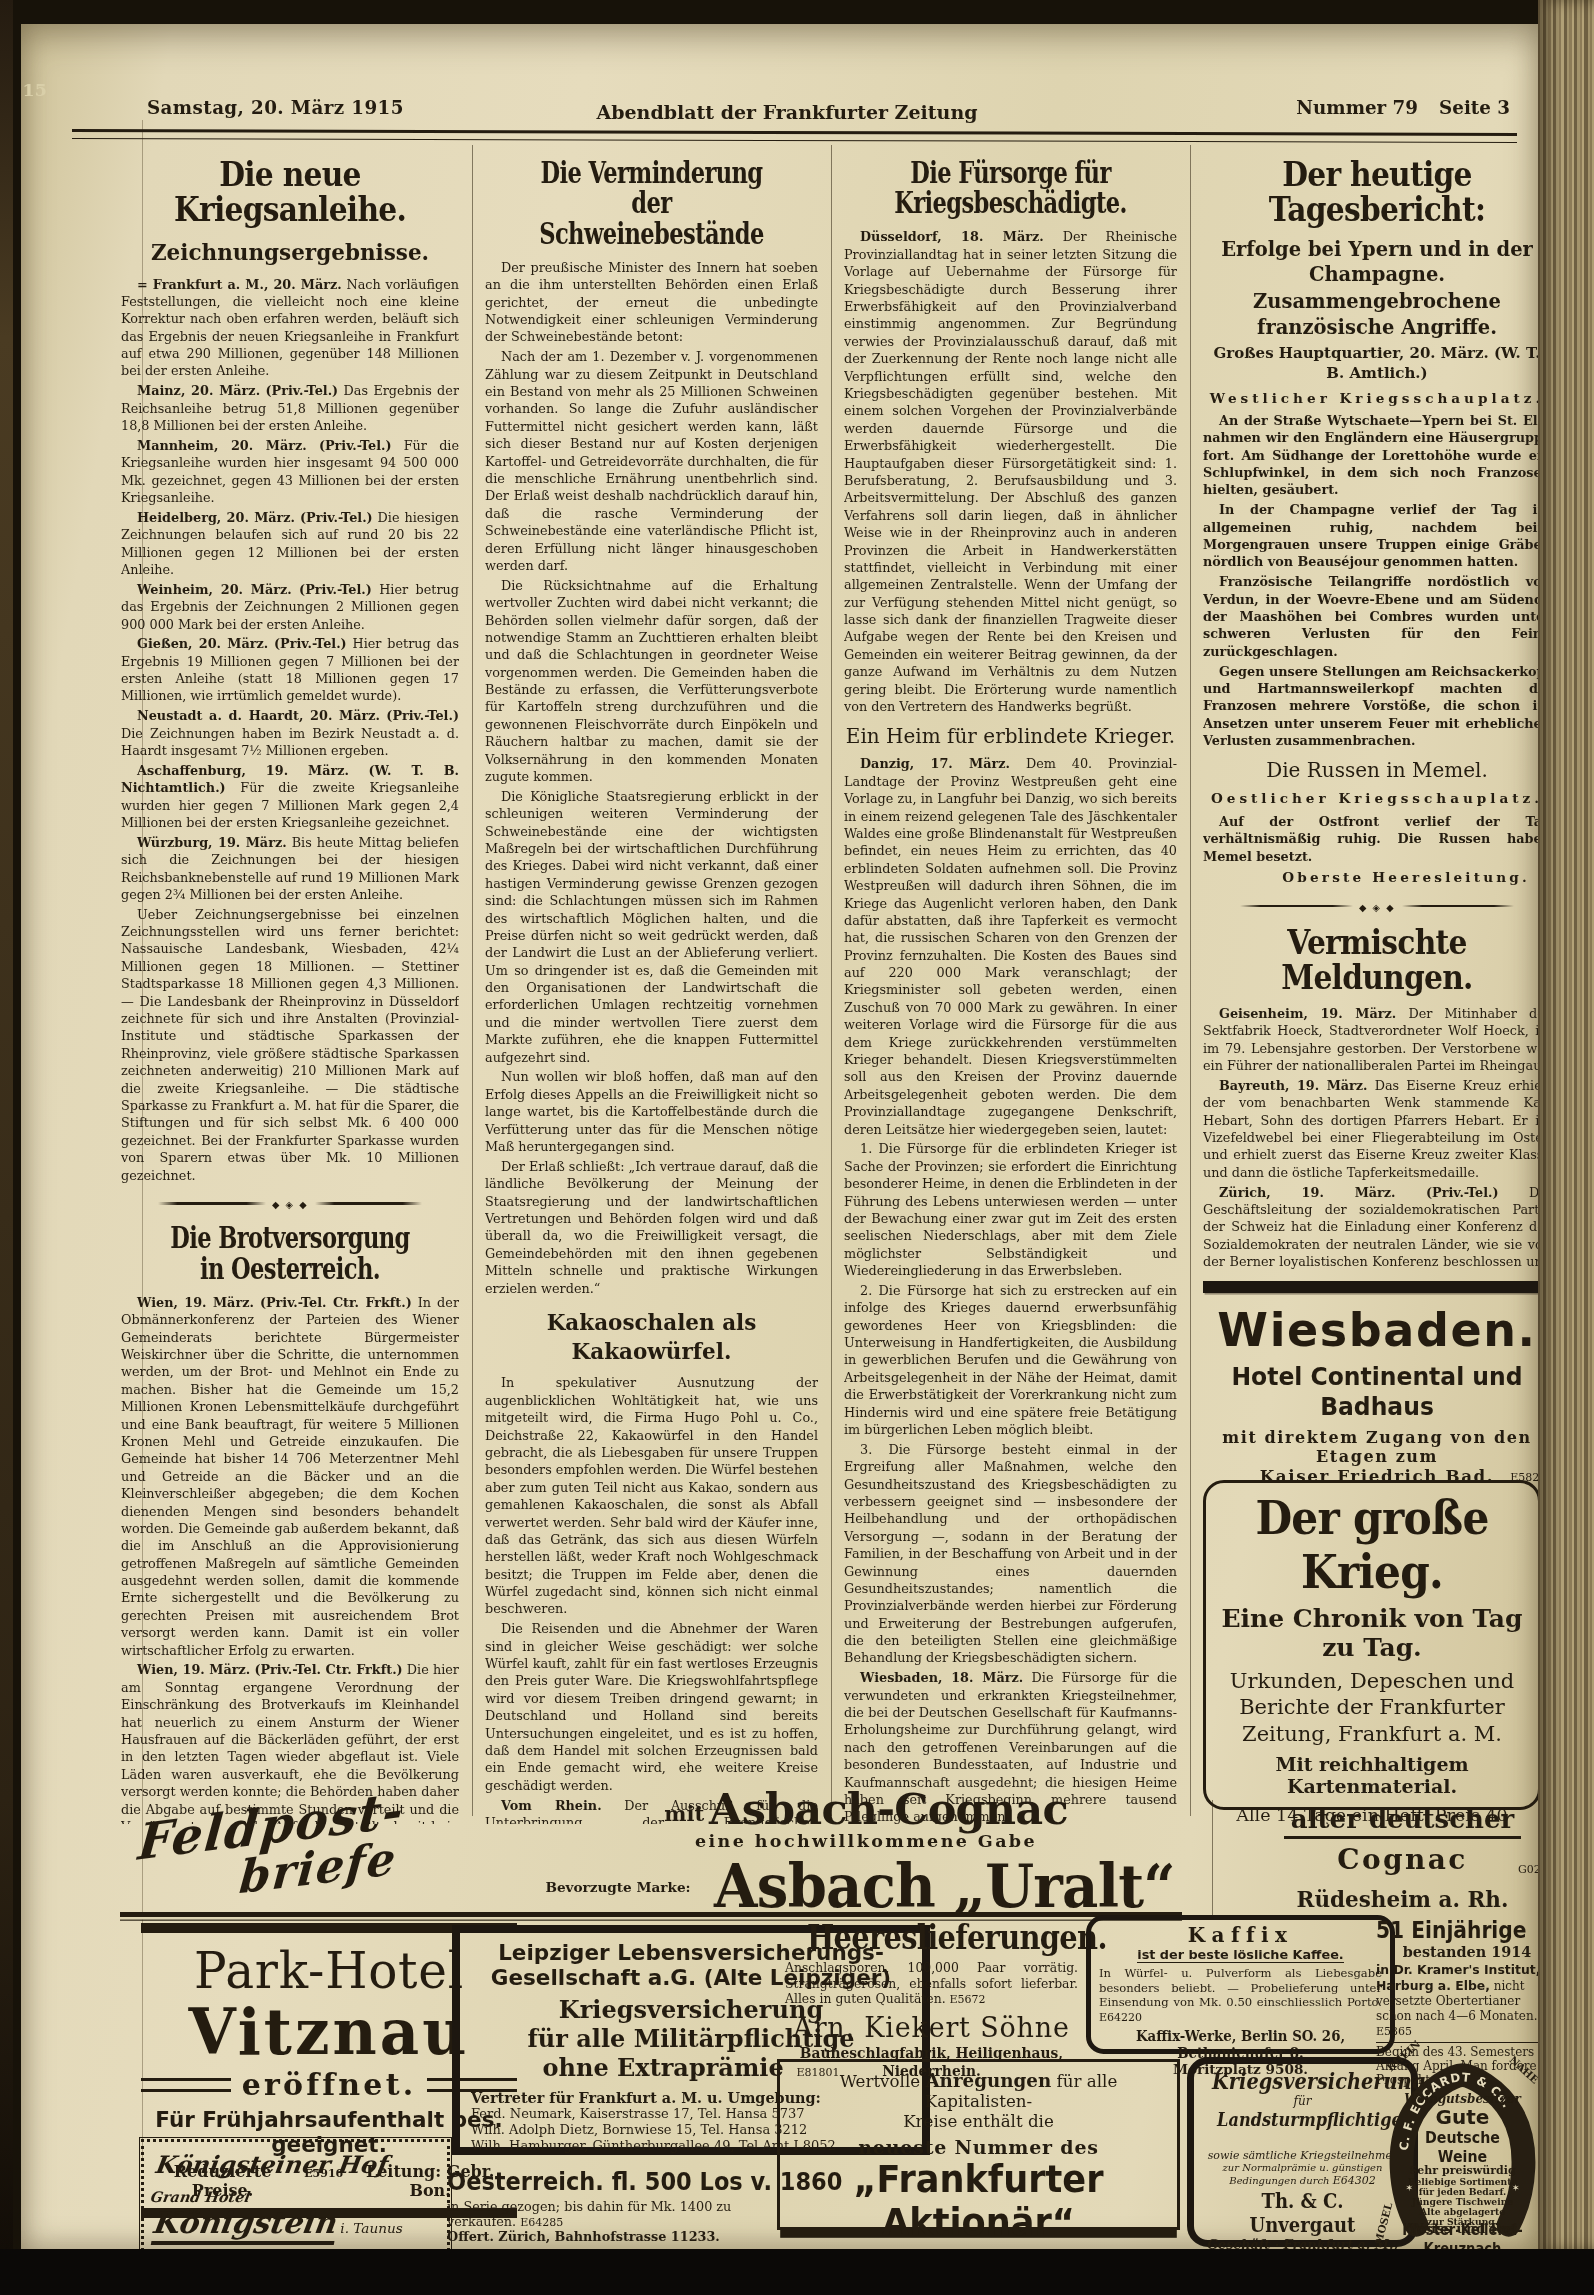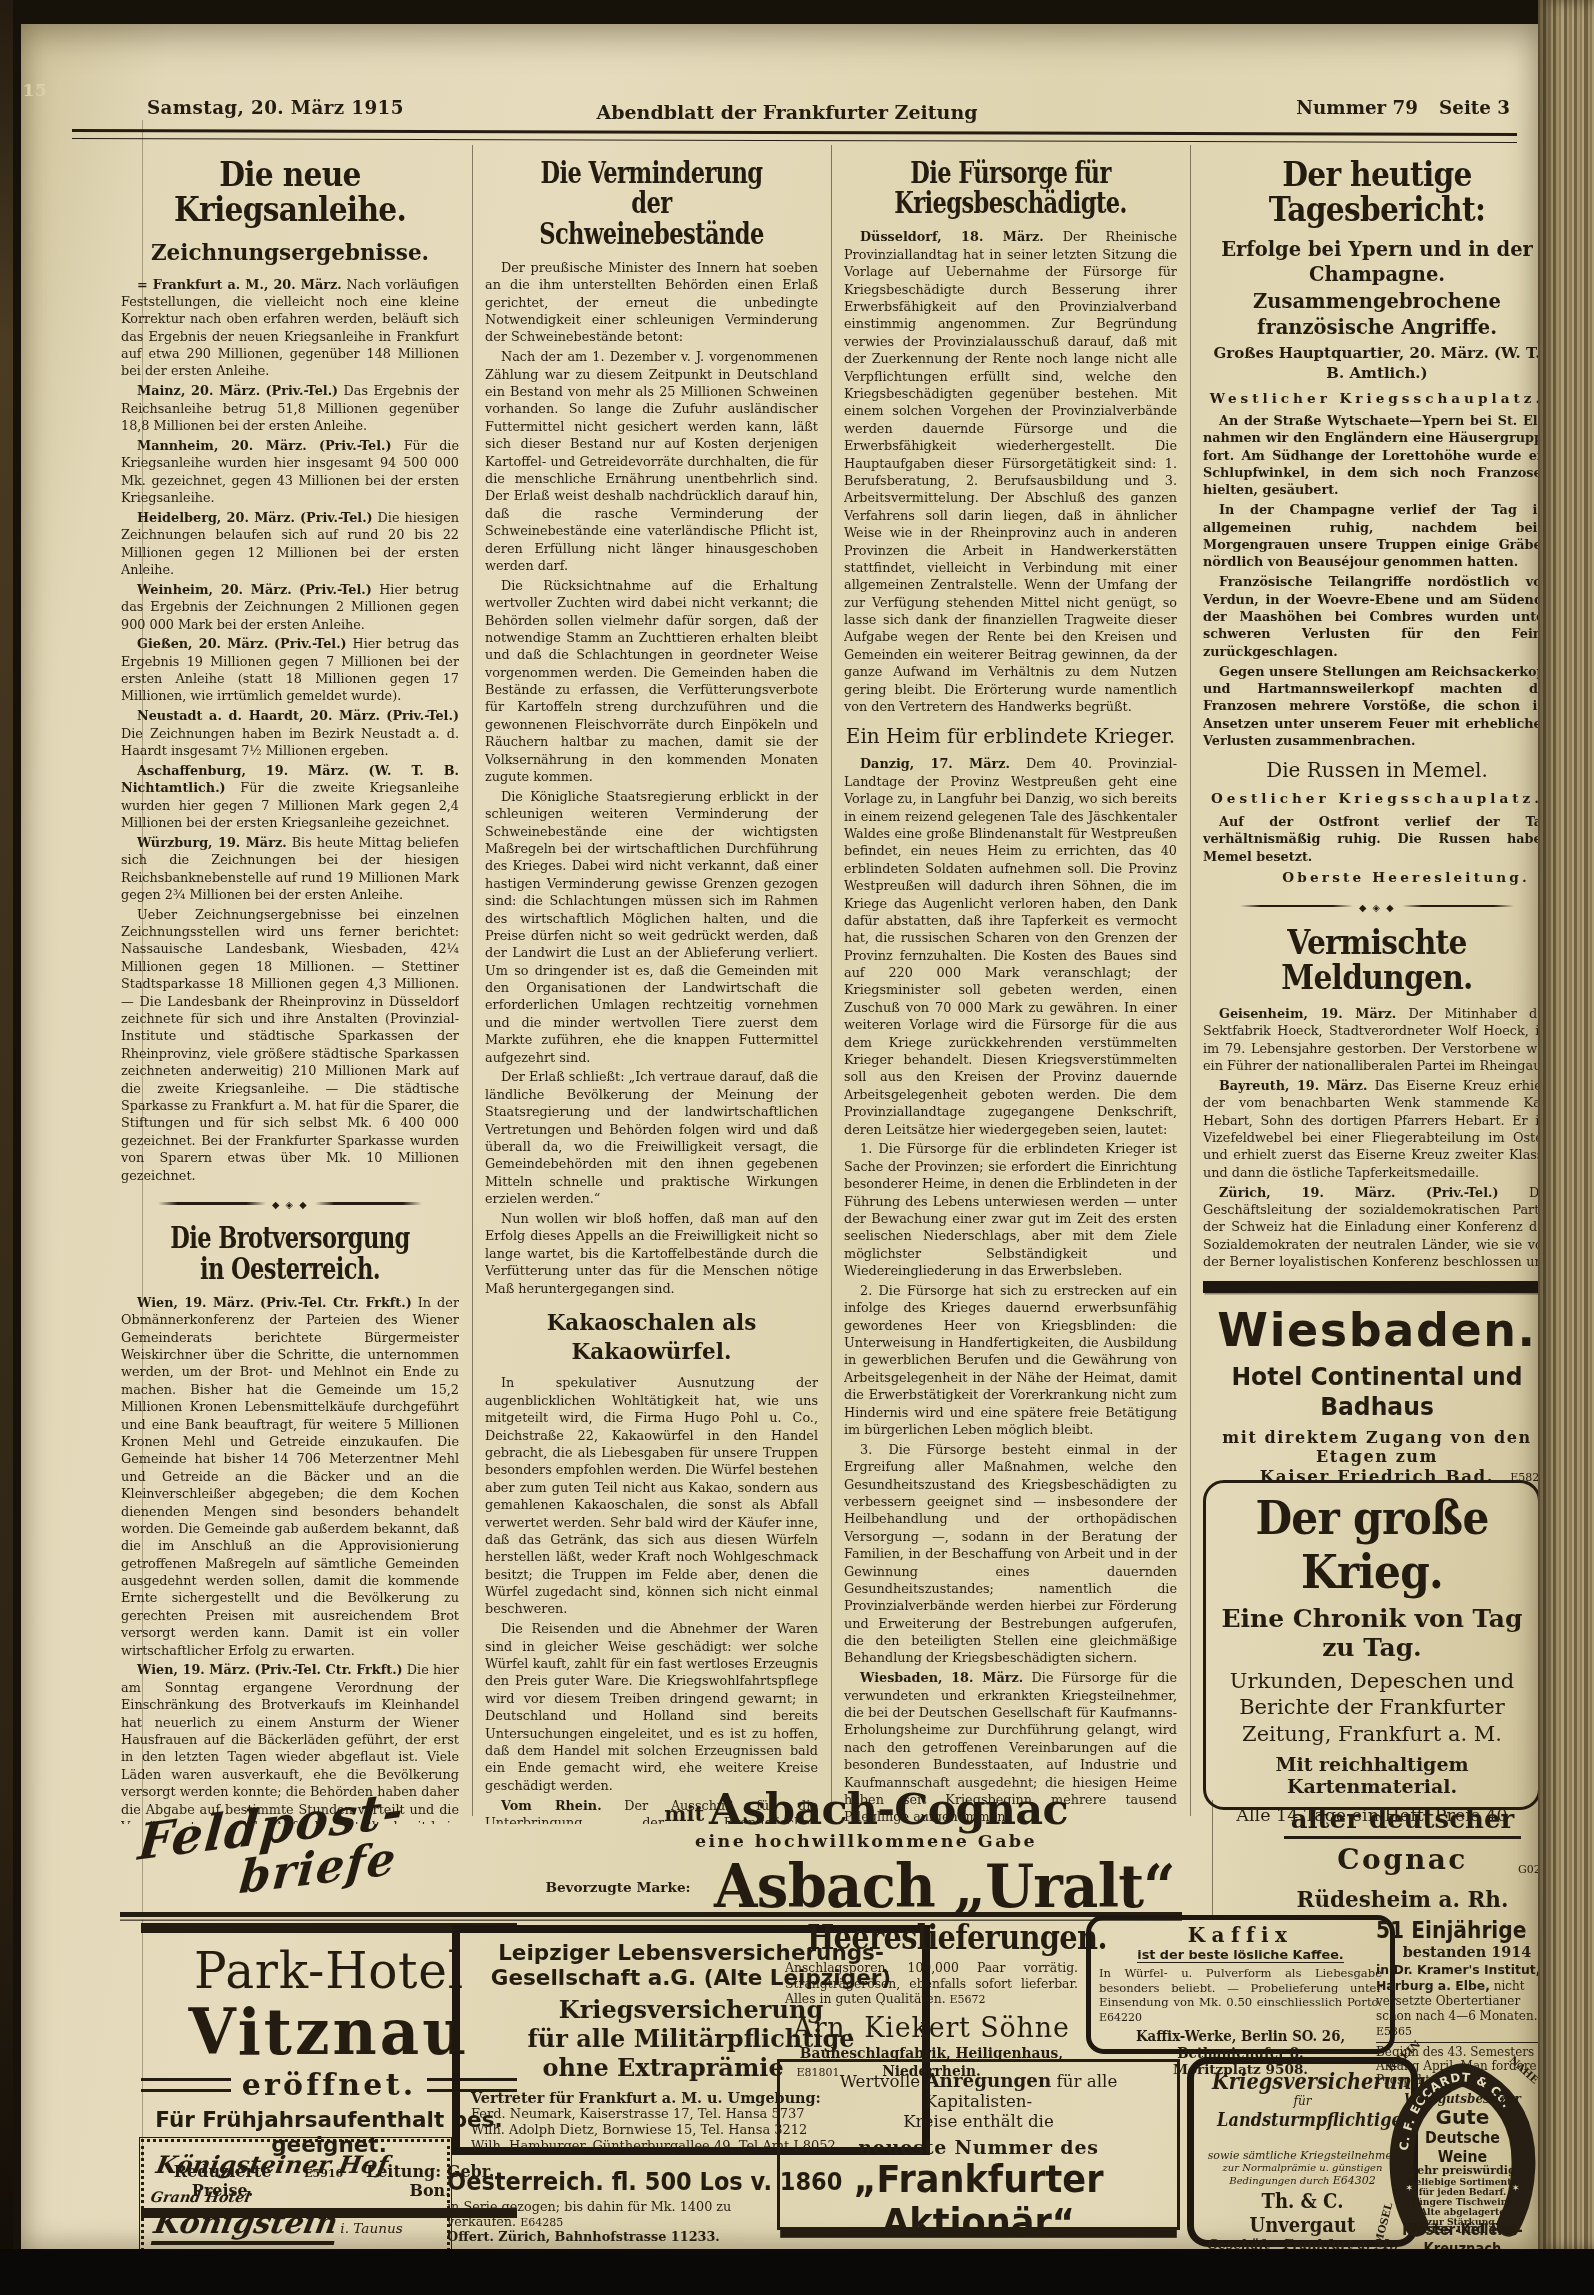--- a/index.html
+++ b/index.html
@@ -261,22 +261,22 @@
       <div class="blk t-p"><span class="lead">Wien, 19. März.</span> <span class="note">(Priv.-Tel. Ctr. Frkft.)</span> <span class="btxt">In der Obmännerkonferenz der Parteien des Wiener Gemeinderats berichtete Bürgermeister Weiskirchner über die Schritte, die unternommen werden, um der Brot- und Mehlnot ein Ende zu machen. Bisher hat die Gemeinde um 15,2 Millionen Kronen Lebensmittelkäufe durchgeführt und eine Bank beauftragt, für weitere 5 Millionen Kronen Mehl und Getreide einzukaufen. Die Gemeinde hat bisher 14 706 Meterzentner Mehl und Getreide an die Bäcker und an die Kleinverschleißer abgegeben; die dem Kochen dienenden Mengen sind besonders behandelt worden. Die Gemeinde gab außerdem bekannt, daß die im Anschluß an die Approvisionierung getroffenen Maßregeln auf sämtliche Gemeinden ausgedehnt werden sollen, damit die kommende Ernte sichergestellt und die Bevölkerung zu gerechten Preisen mit ausreichendem Brot versorgt werden kann. Damit ist ein voller wirtschaftlicher Erfolg zu erwarten.</span></div>
       <div class="blk t-p"><span class="lead">Wien, 19. März.</span> <span class="note">(Priv.-Tel. Ctr. Frkft.)</span> <span class="btxt">Die hier am Sonntag ergangene Verordnung der Einschränkung des Brotverkaufs im Kleinhandel hat neuerlich zu einem Ansturm der Wiener Hausfrauen auf die Bäckerläden geführt, der erst in den letzten Tagen wieder abgeflaut ist. Viele Läden waren ausverkauft, ehe die Bevölkerung versorgt werden konnte; die Behörden haben daher die Abgabe auf bestimmte Stunden verteilt und die Vorräte unter amtliche Aufsicht gestellt, damit kein unnötiger Vorrat in einzelne Hände gelangt. Die Einführung der Brotkarte ist aus technischen Gründen innerhalb der nächsten Tage, spätestens bis 4. April, zu erwarten.</span></div>
     </div>
 
   <div class="col" style="left:464px;width:333px;">
       <div class="blk t-h1fit">  <span class="btxt">Die Verminderung der Schweinebestände</span></div>
       <div class="blk t-p">  <span class="btxt">Der preußische Minister des Innern hat soeben an die ihm unterstellten Behörden einen Erlaß gerichtet, der erneut die unbedingte Notwendigkeit einer schleunigen Verminderung der Schweinebestände betont:</span></div>
       <div class="blk t-p">  <span class="btxt">Nach der am 1. Dezember v. J. vorgenommenen Zählung war zu diesem Zeitpunkt in Deutschland ein Bestand von mehr als 25 Millionen Schweinen vorhanden. So lange die Zufuhr ausländischer Futtermittel nicht gesichert werden kann, läßt sich dieser Bestand nur auf Kosten derjenigen Kartoffel- und Getreidevorräte durchhalten, die für die menschliche Ernährung unentbehrlich sind. Der Erlaß weist deshalb nachdrücklich darauf hin, daß die rasche Verminderung der Schweinebestände eine vaterländische Pflicht ist, deren Erfüllung nicht länger hinausgeschoben werden darf.</span></div>
       <div class="blk t-p">  <span class="btxt">Die Rücksichtnahme auf die Erhaltung wertvoller Zuchten wird dabei nicht verkannt; die Behörden sollen vielmehr dafür sorgen, daß der notwendige Stamm an Zuchttieren erhalten bleibt und daß die Schlachtungen in geordneter Weise vorgenommen werden. Die Gemeinden haben die Bestände zu erfassen, die Verfütterungsverbote für Kartoffeln streng durchzuführen und die gewonnenen Fleischvorräte durch Einpökeln und Räuchern haltbar zu machen, damit sie der Volksernährung in den kommenden Monaten zugute kommen.</span></div>
       <div class="blk t-p">  <span class="btxt">Die Königliche Staatsregierung erblickt in der schleunigen weiteren Verminderung der Schweinebestände eine der wichtigsten Maßregeln bei der wirtschaftlichen Durchführung des Krieges. Dabei wird nicht verkannt, daß einer hastigen Verminderung gewisse Grenzen gezogen sind: die Schlachtungen müssen sich im Rahmen des wirtschaftlich Möglichen halten, und die Preise dürfen nicht so weit gedrückt werden, daß der Landwirt die Lust an der Ablieferung verliert. Um so dringender ist es, daß die Gemeinden mit den Organisationen der Landwirtschaft die erforderlichen Umlagen rechtzeitig vornehmen und die minder wertvollen Tiere zuerst dem Markte zuführen, ehe die knappen Futtermittel aufgezehrt sind.</span></div>
+      <div class="blk t-p">  <span class="btxt">Nun wollen wir bloß hoffen, daß man auf den Erfolg dieses Appells an die Freiwilligkeit nicht so lange wartet, bis die Kartoffelbestände durch die Verfütterung unter das für die Menschen nötige Maß heruntergegangen sind.</span></div>
       <div class="blk t-p">  <span class="btxt">Der Erlaß schließt: „Ich vertraue darauf, daß die ländliche Bevölkerung der Meinung der Staatsregierung und der landwirtschaftlichen Vertretungen und Behörden folgen wird und daß überall da, wo die Freiwilligkeit versagt, die Gemeindebehörden mit den ihnen gegebenen Mitteln schnelle und praktische Wirkungen erzielen werden.“</span></div>
-      <div class="blk t-p">  <span class="btxt">Nun wollen wir bloß hoffen, daß man auf den Erfolg dieses Appells an die Freiwilligkeit nicht so lange wartet, bis die Kartoffelbestände durch die Verfütterung unter das für die Menschen nötige Maß heruntergegangen sind.</span></div>
       <div class="blk t-h2">  <span class="btxt">Kakaoschalen als Kakaowürfel.</span></div>
       <div class="blk t-p">  <span class="btxt">In spekulativer Ausnutzung der augenblicklichen Wohltätigkeit hat, wie uns mitgeteilt wird, die Firma Hugo Pohl u. Co., Deichstraße 22, Kakaowürfel in den Handel gebracht, die als Liebesgaben für unsere Truppen besonders empfohlen werden. Die Würfel bestehen aber zum guten Teil nicht aus Kakao, sondern aus gemahlenen Kakaoschalen, die sonst als Abfall verwertet werden. Sehr bald wird der Käufer inne, daß das Getränk, das sich aus diesen Würfeln herstellen läßt, weder Kraft noch Wohlgeschmack besitzt; die Truppen im Felde aber, denen die Würfel zugedacht sind, können sich nicht einmal beschweren.</span></div>
       <div class="blk t-p">  <span class="btxt">Die Reisenden und die Abnehmer der Waren sind in gleicher Weise geschädigt: wer solche Würfel kauft, zahlt für ein fast wertloses Erzeugnis den Preis guter Ware. Die Kriegswohlfahrtspflege wird vor diesem Treiben dringend gewarnt; in Deutschland und Holland sind bereits Untersuchungen eingeleitet, und es ist zu hoffen, daß dem Handel mit solchen Erzeugnissen bald ein Ende gemacht wird, ehe weitere Kreise geschädigt werden.</span></div>
       <div class="blk t-p"><span class="lead">Vom Rhein.</span>  <span class="btxt">Der Ausschuß für die Unterbringung der Evangelischen Militärverwaltung hat für die im Felde stehenden Seelsorger weitere 100 aus evangelischen Häusern stammende Feldprediger angefordert; zugleich wurden den Lazaretten 40 000 Schriften und eine große Menge Liebesgaben überwiesen. Für die Kriegshilfe gingen weitere namhafte Beträge ein, darunter von Kommerzienrat J. Schmitz in Mülheim a. Rhein M. 22 259, die dem Roten Kreuz in Köln zugeführt wurden.</span></div>
     </div>
 
   <div class="col" style="left:823px;width:333px;">
       <div class="blk t-h1fit">  <span class="btxt">Die Fürsorge für Kriegsbeschädigte.</span></div>
       <div class="blk t-p"><span class="lead">Düsseldorf, 18. März.</span>  <span class="btxt">Der Rheinische Provinziallandtag hat in seiner letzten Sitzung die Vorlage auf Uebernahme der Fürsorge für Kriegsbeschädigte durch Besserung ihrer Erwerbsfähigkeit auf den Provinzialverband einstimmig angenommen. Zur Begründung verwies der Provinzialausschuß darauf, daß mit der Zuerkennung der Rente noch lange nicht alle Verpflichtungen erfüllt sind, welche den Kriegsbeschädigten gegenüber bestehen. Mit einem solchen Vorgehen der Provinzialverbände werden dauernde Fürsorge und die Erwerbsfähigkeit wiederhergestellt. Die Hauptaufgaben dieser Fürsorgetätigkeit sind: 1. Berufsberatung, 2. Berufsausbildung und 3. Arbeitsvermittelung. Der Abschluß des ganzen Verfahrens soll darin liegen, daß in ähnlicher Weise wie in der Rheinprovinz auch in anderen Provinzen die Arbeit in Handwerkerstätten stattfindet, vielleicht in Verbindung mit einer allgemeinen Zentralstelle. Wenn der Umfang der zur Verfügung stehenden Mittel nicht genügt, so lasse sich dank der finanziellen Tragweite dieser Aufgabe wegen der Rente bei den Kreisen und Gemeinden ein weiterer Beitrag gewinnen, da der ganze Aufwand im Verhältnis zu dem Nutzen gering bleibt. Die Erörterung wurde namentlich von den Vertretern des Handwerks begrüßt.</span></div>
       <div class="blk t-h2s">  <span class="btxt">Ein Heim für erblindete Krieger.</span></div>

